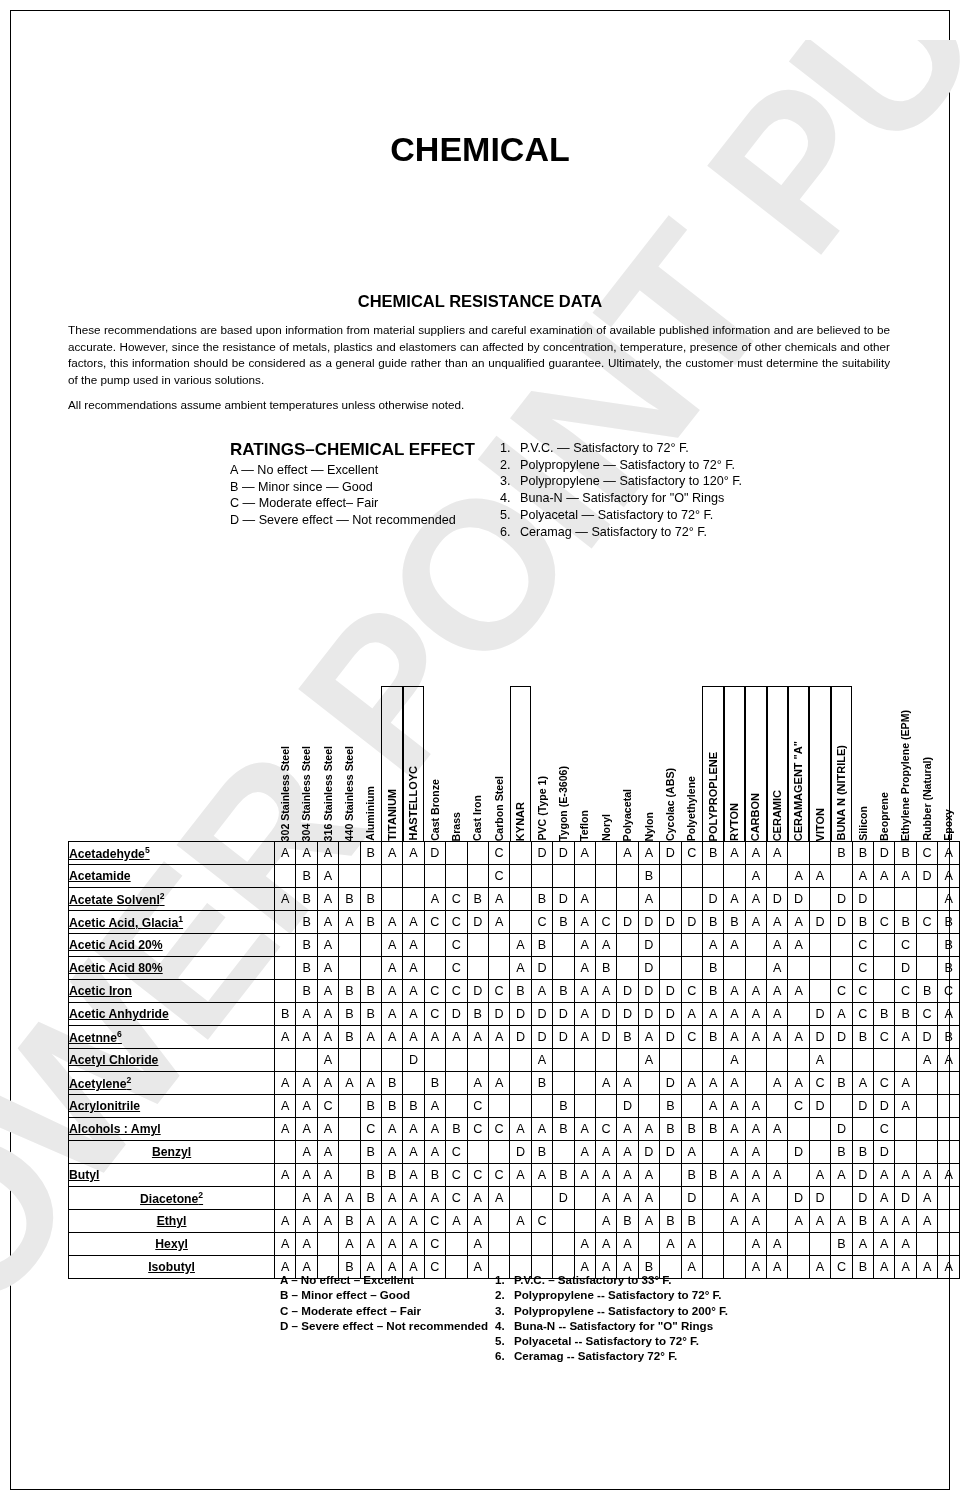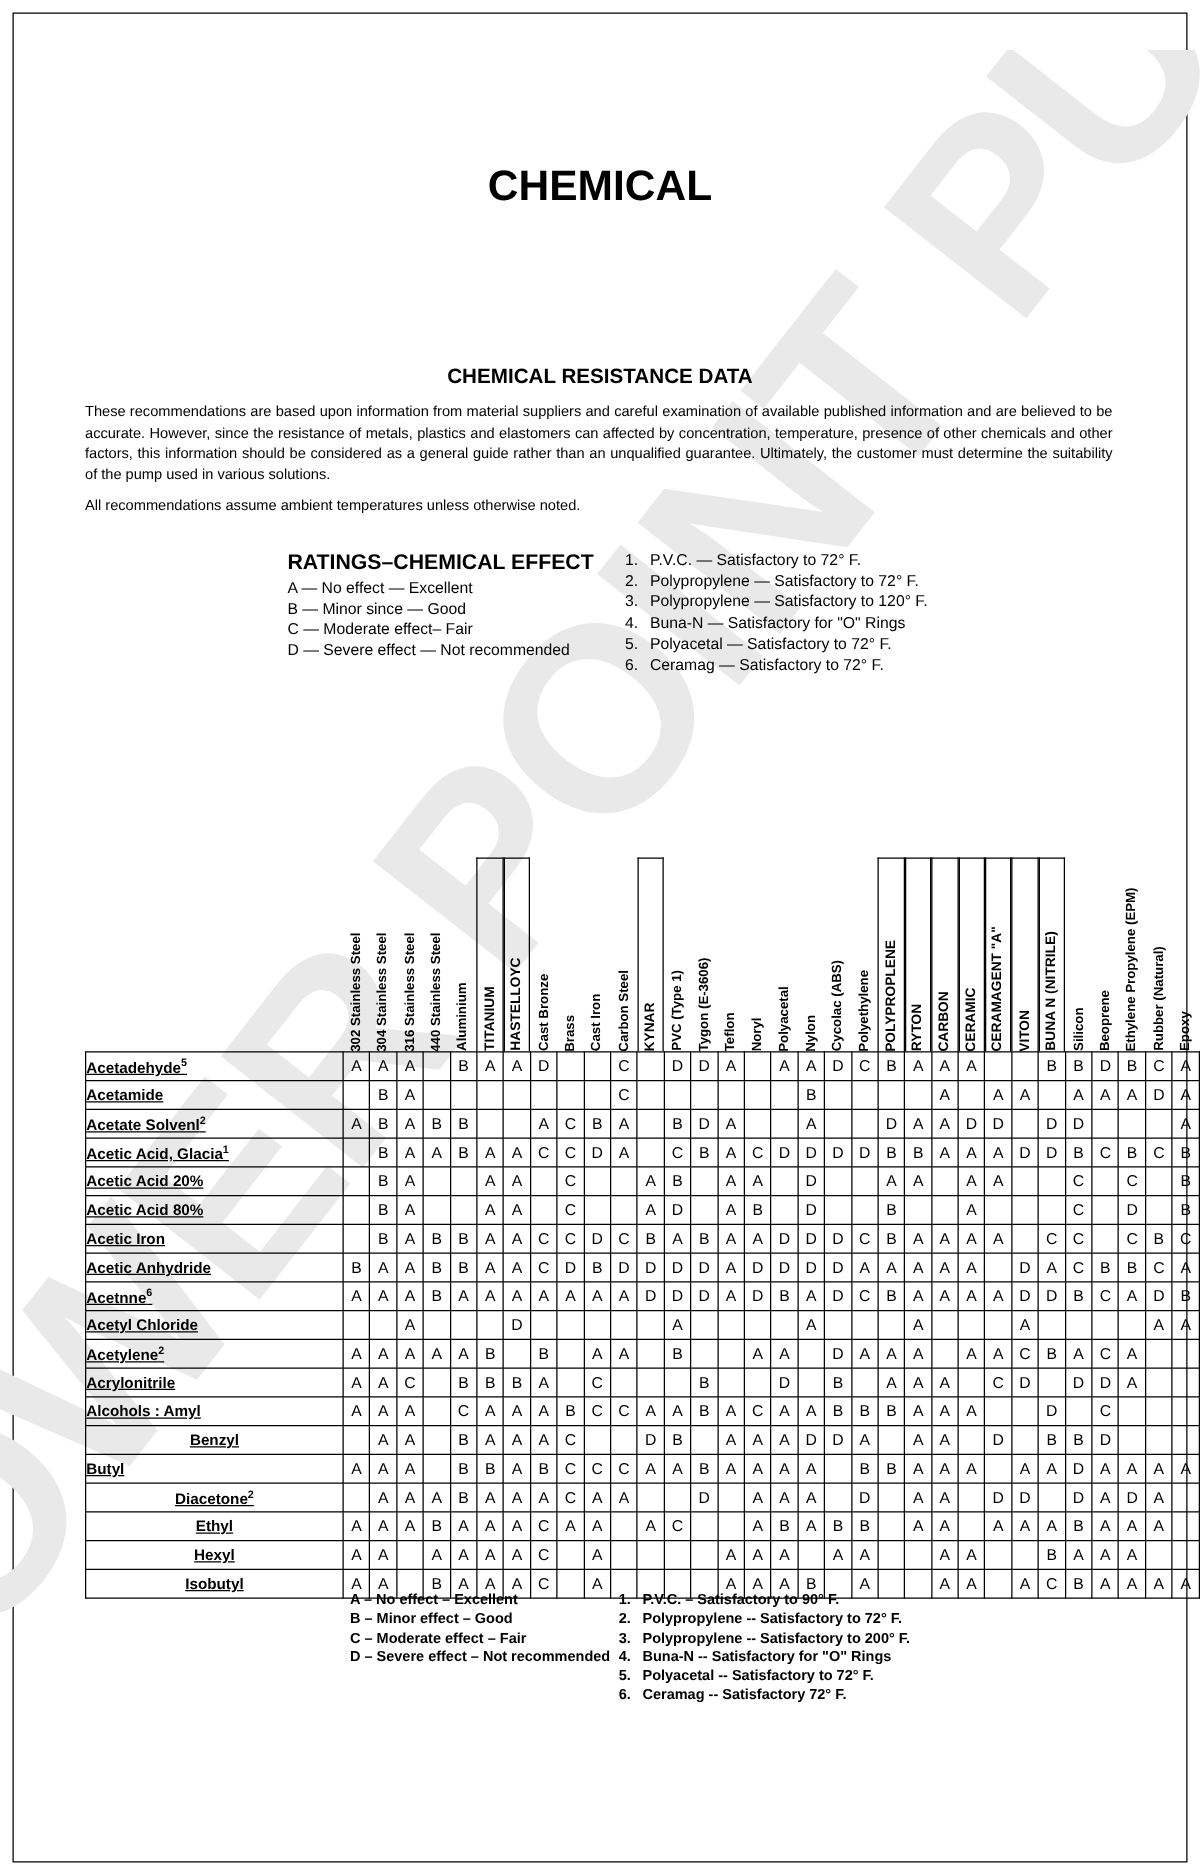--- a/index.html
+++ b/index.html
@@ -1094,21 +1094,21 @@
     <div id="legend-bottom">
       <div class="lb-left">
         <div class="lb-line">A – No effect – Excellent</div>
         <div class="lb-line">B – Minor effect – Good</div>
         <div class="lb-line">C – Moderate effect – Fair</div>
         <div class="lb-line">D – Severe effect – Not recommended</div>
       </div>
       <div class="lb-right">
         <div class="lb-row">
           <span class="lb-num">1.</span>
-          <span>P.V.C. – Satisfactory to 90° F.</span>
+          <span>P.V.C. – Satisfactory to 33° F.</span>
         </div>
         <div class="lb-row">
           <span class="lb-num">2.</span>
           <span>Polypropylene -- Satisfactory to 72° F.</span>
         </div>
         <div class="lb-row">
           <span class="lb-num">3.</span>
           <span>Polypropylene -- Satisfactory to 200° F.</span>
         </div>
         <div class="lb-row">

